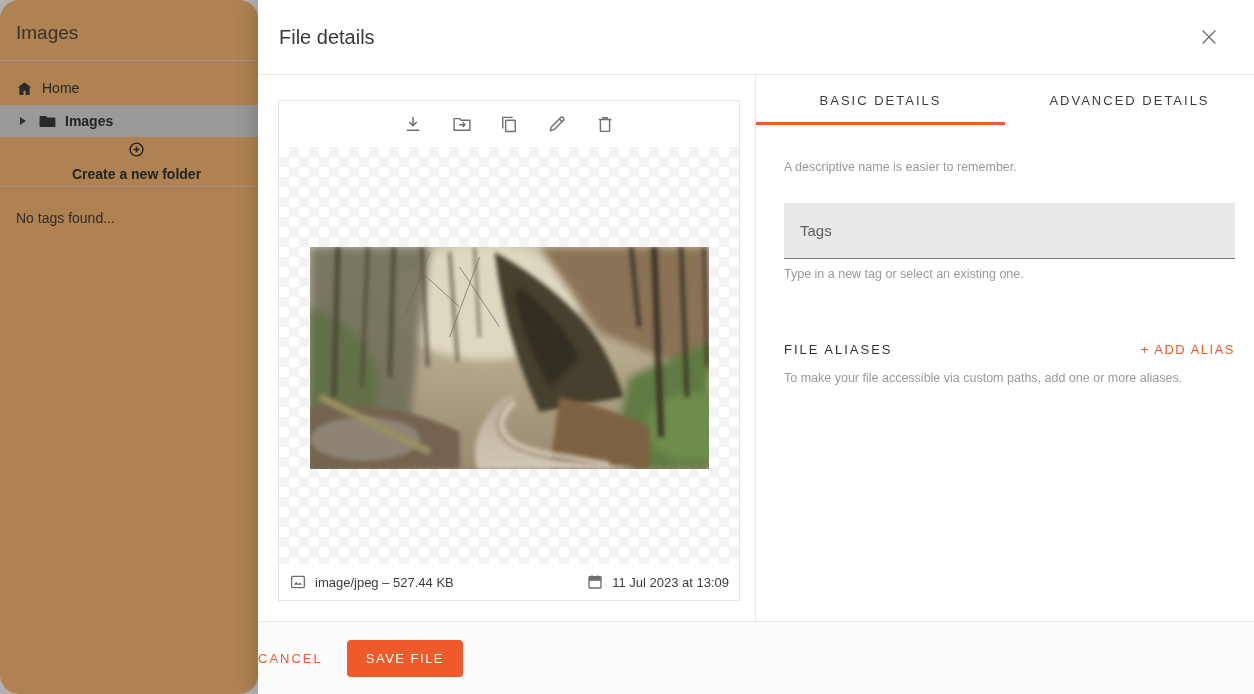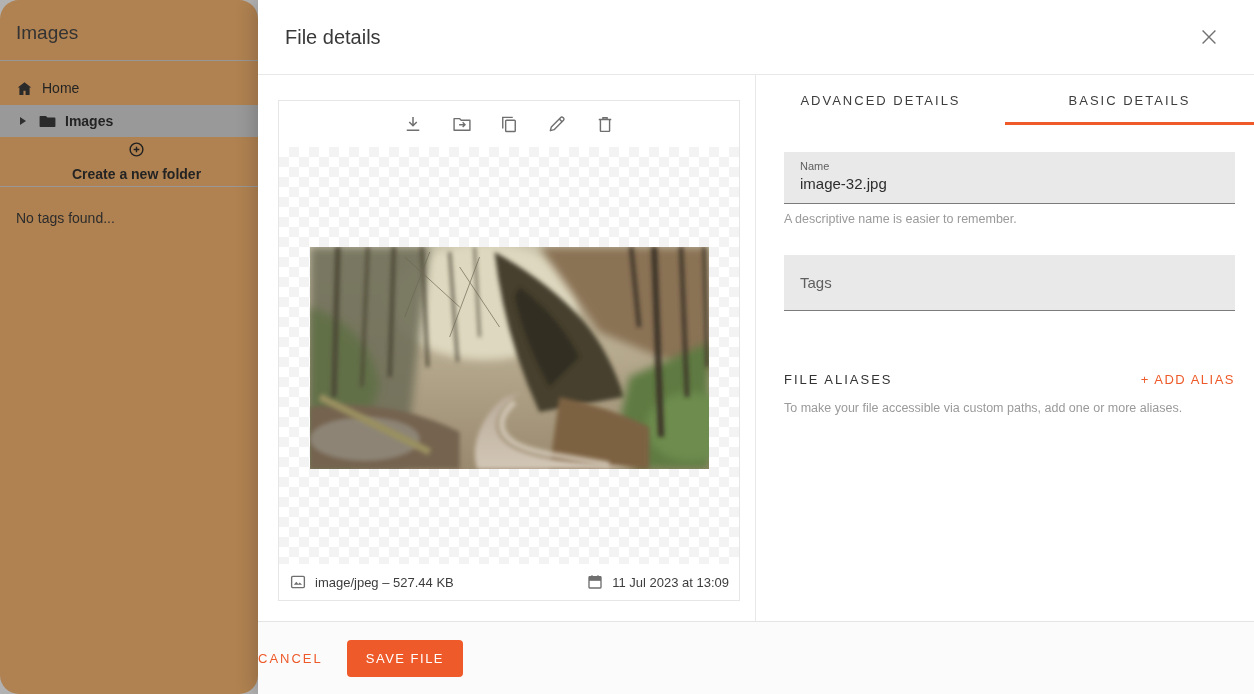--- a/index.html
+++ b/index.html
@@ -17,21 +17,21 @@
   .side-row.home { height:28px; padding-left:16px; gap:9px; }
   .side-row.images { height:32px; background:#dcdcdc; padding-left:20px; gap:8px; font-weight:bold; margin-top:3px; }
   .side-row.create { height:30px; padding-left:15px; gap:8px; font-weight:bold; margin-top:4px;flex-direction:column; }
   .side-divider { height:1px; background:#d9d9d9; margin-top:15px; }
   .no-tags { padding:23px 16px; font-size:14px; color:#3f3f3f; }
   .caret { width:0; height:0; border-left:6px solid #444; border-top:4.5px solid transparent; border-bottom:4.5px solid transparent; margin-right:4px; }
   .overlay { position:absolute; inset:0; background:rgba(0,0,0,0.30); }
 
   
   .modal { position:absolute; left:258px; top:0; width:996px; height:694px; background:#fff; box-shadow:-4px 0 18px rgba(0,0,0,0.18); }
-  .modal-header { position:relative; height:75px; border-bottom:1px solid #e8e8e8; display:flex; align-items:center; padding-left:27px; }
+  .modal-header { position:relative; height:75px; border-bottom:1px solid #e8e8e8; display:flex; align-items:center; padding-left:21px; }
   .modal-title { font-size:20px; font-weight:500; color:#393939; }
   .close-btn { position:absolute; right:33px; top:26px; width:24px; height:24px; background:none; border:none; cursor:pointer; color:#717171; }
 
   .modal-body { position:absolute; top:75px; bottom:73px; left:0; right:0; display:flex; }
   .preview-pane { width:498px; border-right:1px solid #e8e8e8; position:relative; }
   .preview-card { position:absolute; left:20px; top:25px; width:462px; height:501px; border:1px solid #e6e6e6; background:#fff; display:flex; flex-direction:column; }
   .preview-toolbar { height:46px; display:flex; align-items:center; justify-content:center; gap:28px; }
   .tool-btn { width:20px; height:20px; border:none; background:none; padding:0; cursor:pointer; color:#6f6f6f; }
   .tool-btn svg { display:block; }
   .preview-canvas { flex:1; position:relative;
@@ -243,33 +243,30 @@
                   </svg>
               </span>
               <span>11 Jul 2023 at 13:09</span>
             </span>
           </div>
         </div>
       </div>
 
       <div class="form-pane">
         <div class="tabs">
+          <button class="tab active">BASIC DETAILS</button>
           <button class="tab">ADVANCED DETAILS</button>
-          <button class="tab active">BASIC DETAILS</button>
         </div>
         <div class="form-content">
-          <div class="field name">
-            <div class="field-label">Name</div>
-            <input class="field-input" value="image-32.jpg" style="">
-          </div>
           <div class="helper">A descriptive name is easier to remember.</div>
 
           <div class="field tags">
             <input class="tags-input" placeholder="Tags" style="">
           </div>
+          <div class="helper">Type in a new tag or select an existing one.</div>
 
           <div class="aliases-row">
             <div class="aliases-heading">FILE ALIASES</div>
             <button class="add-alias">+ ADD ALIAS</button>
           </div>
           <div class="helper aliases-helper">To make your file accessible via custom paths, add one or more aliases.</div>
         </div>
       </div>
     </div>
 

